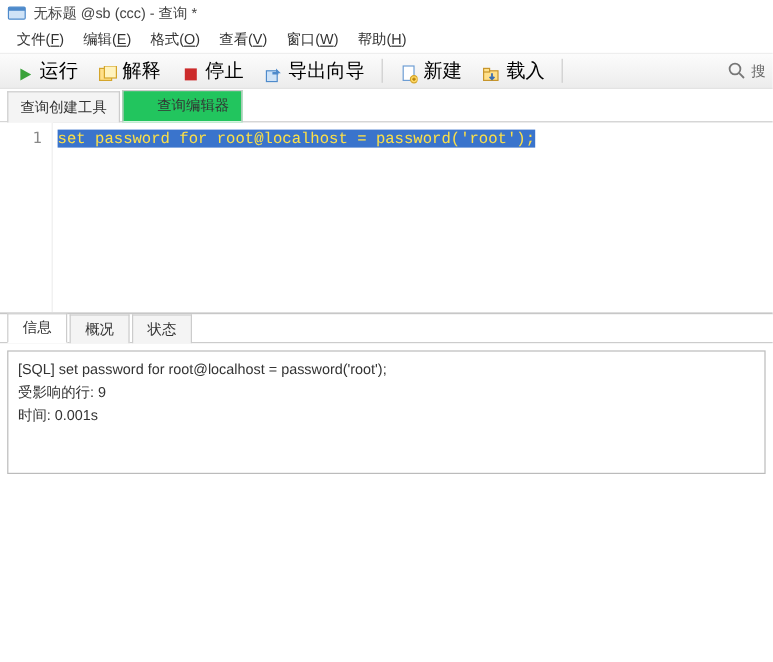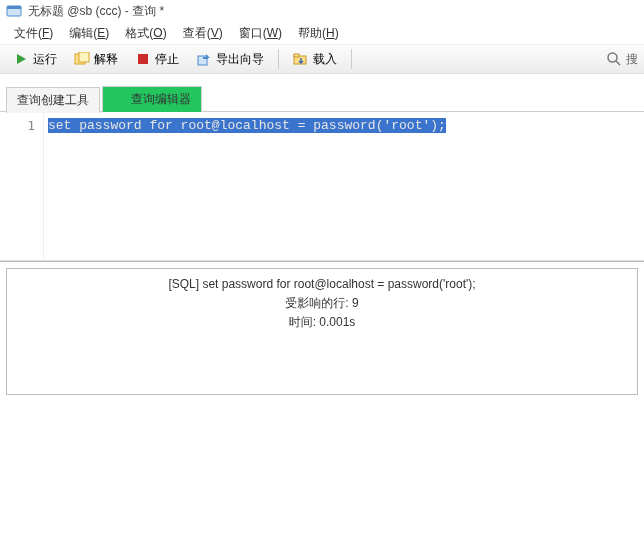--- a/index.html
+++ b/index.html
@@ -11,42 +11,42 @@
   .titlebar .icon-holder { width: 16px; height: 16px; display: flex; align-items: center; justify-content: center; }
   .titlebar .title { font-size: 12px; color: #444; }
 
   
   .menubar { height: 22px; display: flex; align-items: center; gap: 4px; padding: 2px 8px; background: #fff; border-top: 1px solid #fff; }
   .menubar .menuitem { padding: 2px 6px; cursor: default; font-size: 12px; }
   .menubar .menuitem u { text-decoration: underline; }
 
   
   .toolbar { height: 30px; display: flex; align-items: center; gap: 3px; padding: 2px 6px; background: linear-gradient(#fcfcfc,#ececec); border-top: 1px solid #eee; border-bottom: 1px solid #ddd; }
-  .tbtn { display: flex; align-items: flex-start; gap: 4px; padding: 3px 6px; font-size: 12px; border: 1px solid transparent; border-radius: 2px; cursor: default; background: transparent; }
+  .tbtn { display: flex; align-items: flex-end; gap: 4px; padding: 3px 6px; font-size: 16px; border: 1px solid transparent; border-radius: 2px; cursor: default; background: transparent; }
   .tsep { width: 1px; height: 20px; background: #ccc; margin: 0 4px; }
   .ticon { width: 16px; height: 16px; display: flex; align-items: center; justify-content: center; flex-shrink: 0; }
 
   
-  .tabstrip { height: 26px; display: flex; align-items: center; padding: 0 6px; border-bottom: 1px solid #ccc; background: #fff; margin-top: 12px; }
+  .tabstrip { height: 26px; display: flex; align-items: flex-end; padding: 0 6px; border-bottom: 1px solid #ccc; background: #fff; margin-top: 2px; }
   .tab { padding: 4px 10px; border: 1px solid #ccc; border-bottom: none; background: #f4f4f4; font-size: 12px; margin-right: 2px; position: relative; top: 1px; cursor: default; }
   .tab.active { background: #22c55e; border-bottom: 1px solid #fff; padding-left: 28px; }
 
   
   .editor { flex: 1; display: flex; min-height: 0; border-bottom: 1px solid #ddd; }
   .gutter { width: 44px; background: #fff; text-align: right; padding: 6px 8px 6px 0; color: #888; font-family: Consolas, monospace; font-size: 13px; border-right: 1px solid #eee; }
   .code { flex: 1; padding: 6px 4px; font-family: Consolas, "Courier New", monospace; font-size: 13px; white-space: pre; position: relative; }
   .code .line { display: inline-block; }
-  .code .sel { background: #3a74cc; color: #e5e5e5; }
+  .code .sel { background: #3a74cc; color: #fde047; }
 
   
   .lower { height: 140px; display: flex; flex-direction: column; border-top: 1px solid #bbb; }
   .lower .tabstrip2 { height: 24px; display: flex; align-items: flex-end; padding: 0 6px; background: #fff; border-bottom: 1px solid #ccc; }
   .tab2 { padding: 3px 12px; border: 1px solid #ccc; border-bottom: none; background: #f4f4f4; margin-right: 2px; font-size: 12px; position: relative; top: 1px; cursor: default; }
   .tab2.active { background: #fff; border-bottom: 1px solid #fff; }
-  .msgbox { flex: 1; margin: 6px; border: 1px solid #bbb; background: #fff; padding: 6px 8px; font-size: 12px; line-height: 1.6; overflow: auto; text-align: center; }
+  .msgbox { flex: 1; margin: 6px; border: 1px solid #bbb; background: #fff; padding: 6px 8px; font-size: 12px; line-height: 1.6; overflow: auto; }
 
   
   .toolbar .right { margin-left: auto; display: flex; align-items: center; }
 
   svg { display: block; }
 </style>
 </head>
 <body>
 
 <div class="window">
@@ -104,20 +104,31 @@
             <line x1="6" y1="6" x2="11" y2="6" stroke="#4e8acb" stroke-width="2"></line>
           </svg>
       </span>
       <span>导出向导</span>
     </button>
 
     <span class="tsep"></span>
 
     <button class="tbtn">
       <span class="ticon">
+        <svg width="14" height="16" viewBox="0 0 14 16">
+            <rect x="2" y="1" width="9" height="12" fill="#fff" stroke="#6e9ed4"></rect>
+            <circle cx="11" cy="12" r="3" fill="#ffd966" stroke="#d4a52b"></circle>
+            <line x1="11" y1="10.5" x2="11" y2="13.5" stroke="#b07b00"></line>
+            <line x1="9.5" y1="12" x2="12.5" y2="12" stroke="#b07b00"></line>
+          </svg>
+      </span>
+      <span>新建</span>
+    </button>
+    <button class="tbtn">
+      <span class="ticon">
         <svg width="16" height="14" viewBox="0 0 16 14">
             <rect x="1" y="4" width="12" height="8" fill="#ffe08a" stroke="#c7952b"></rect>
             <rect x="1" y="2" width="5" height="3" fill="#ffe08a" stroke="#c7952b"></rect>
             <path d="M8 6 L8 11 M6 9 L8 11 L10 9" stroke="#3a6db3" fill="none" stroke-width="1.5"></path>
           </svg>
       </span>
       <span>载入</span>
     </button>
 
     <span class="tsep"></span>
@@ -143,20 +154,31 @@
   </div>
 
   <div class="editor">
     <div class="gutter">
       <div>1</div>
     </div>
     <div class="code"><span class="line sel">set password for root@localhost = password('root');</span></div>
   </div>
 
   <div class="lower">
+    <div class="tabstrip2">
+      <div class="tab2 active">
+        <span>信息</span>
+      </div>
+      <div class="tab2">
+        <span>概况</span>
+      </div>
+      <div class="tab2">
+        <span>状态</span>
+      </div>
+    </div>
     <div class="msgbox">
       <div>[SQL] set password for root@localhost = password('root');</div>
       <div>受影响的行: 9</div>
       <div>时间: 0.001s</div>
     </div>
   </div>
 
 </div>
 
 </body></html>

